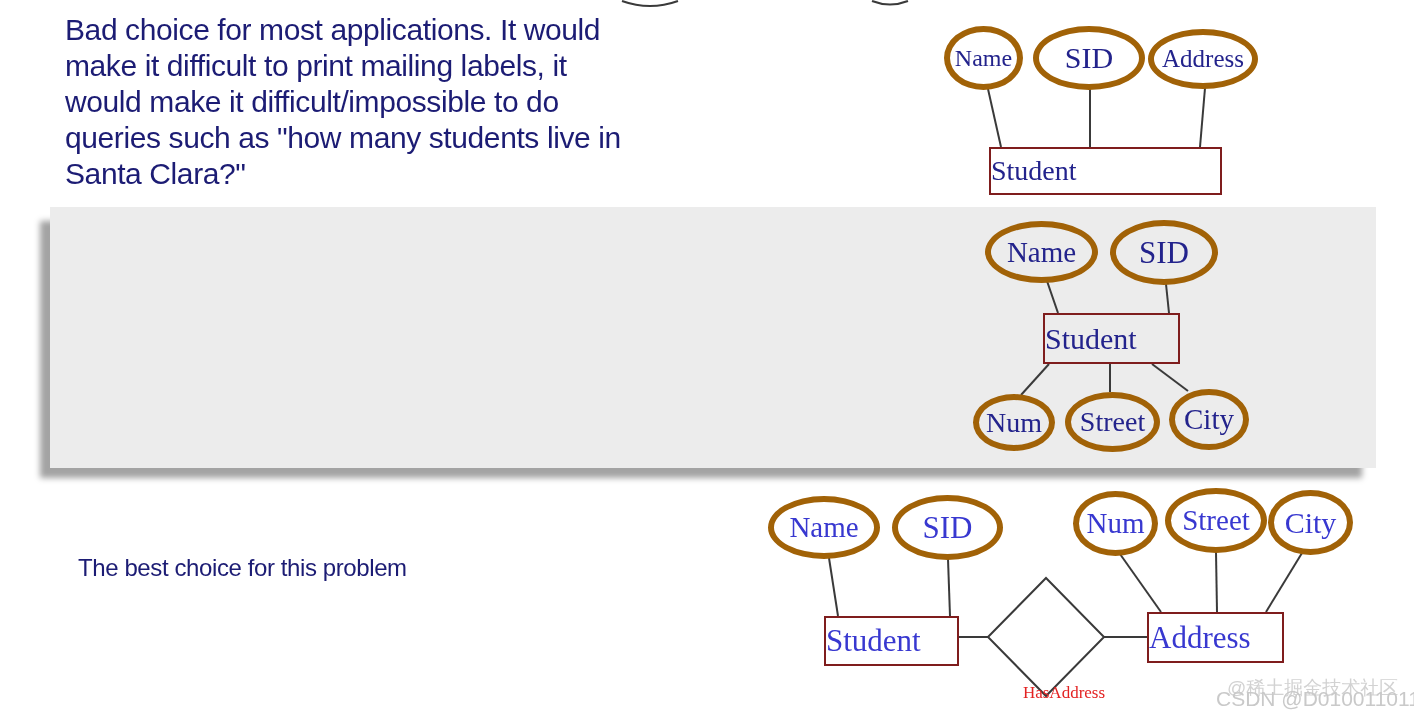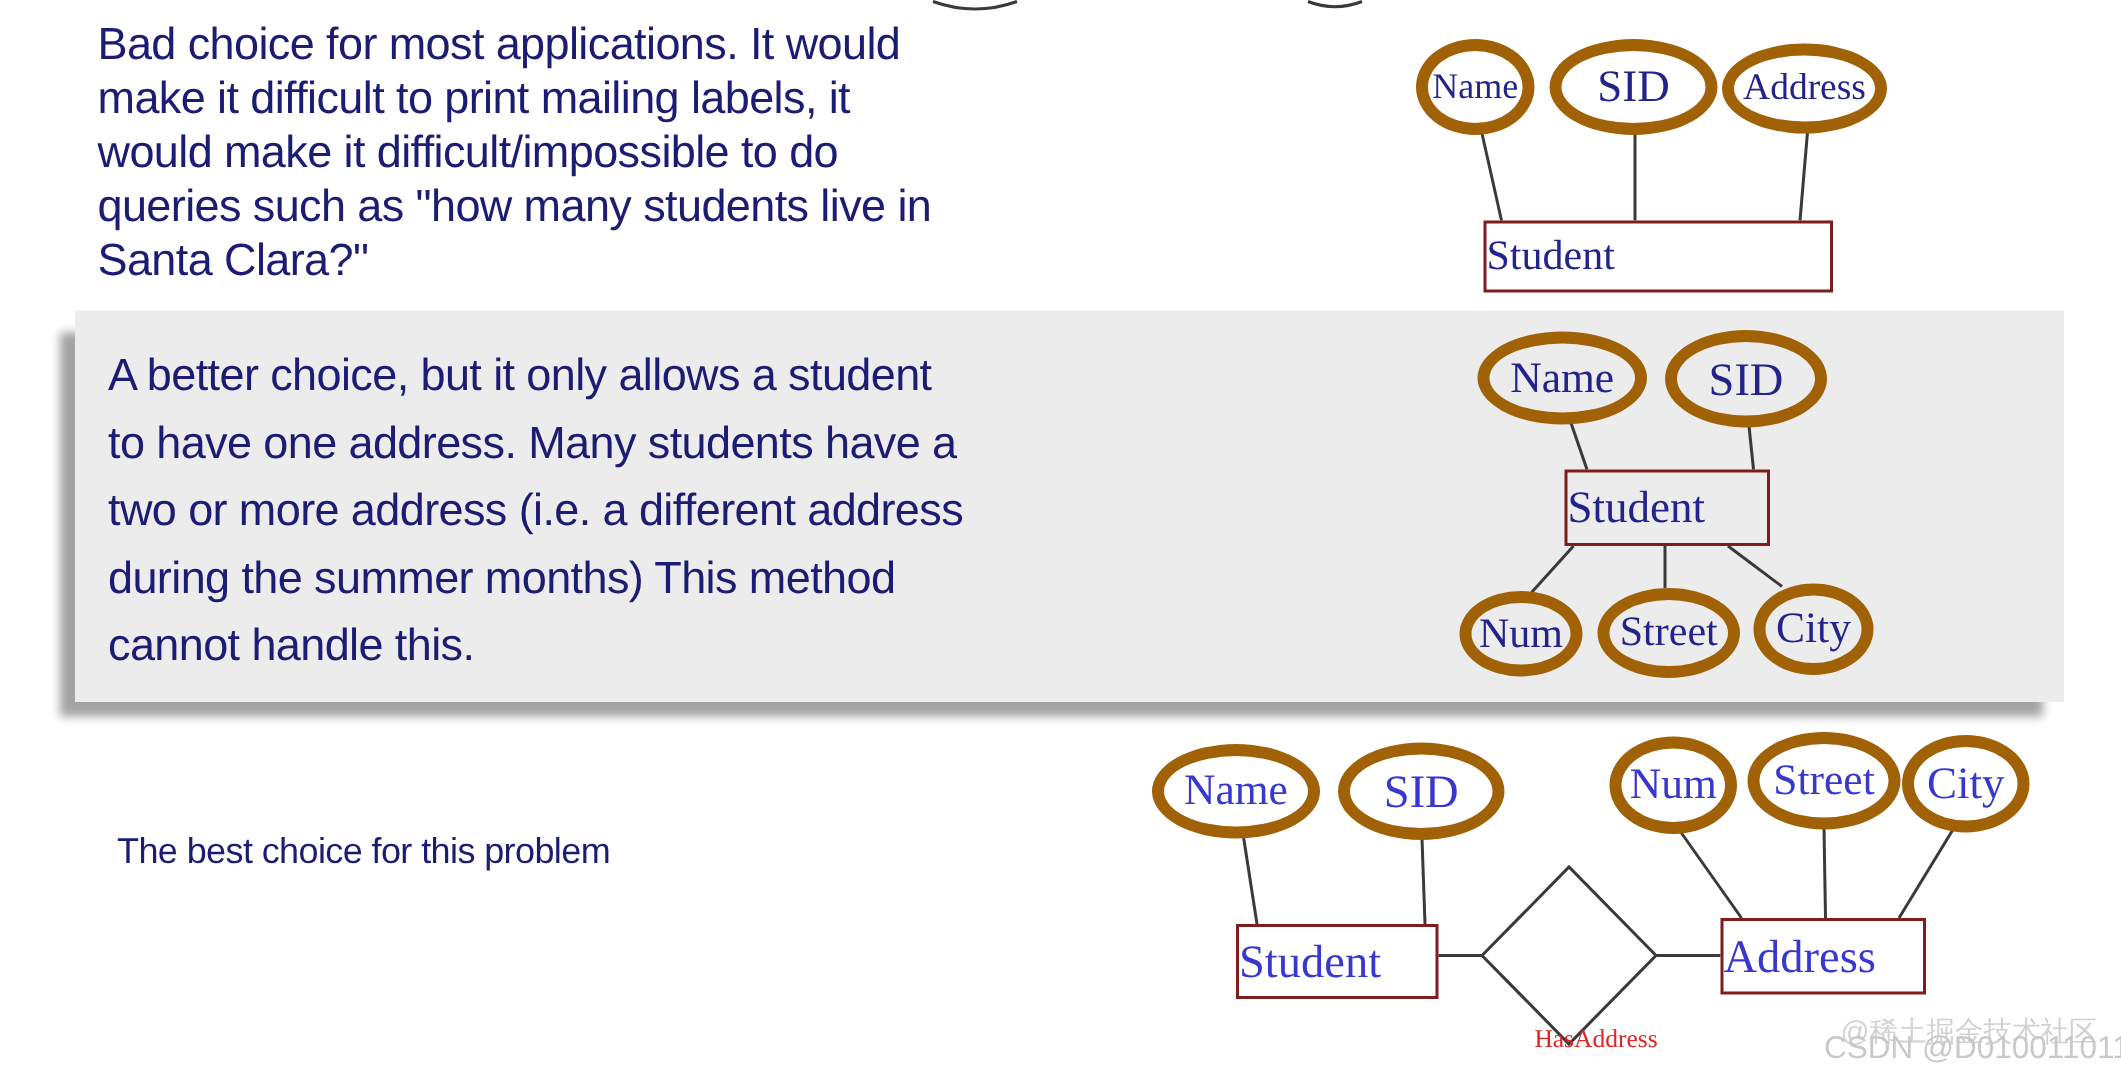--- a/index.html
+++ b/index.html
@@ -14,21 +14,21 @@
   .para-top{left:65px;top:12px;width:700px;font-size:30px;line-height:36px;}
   .para-mid{left:72px;top:228px;width:720px;font-size:30px;line-height:45px;}
   .para-bottom{left:78px;top:548px;width:560px;font-size:24px;line-height:40px;}
   .panel{
     position:absolute;left:50px;top:207px;width:1326px;height:261px;
     background:#ececec;z-index:0;
     box-shadow:-12px 12px 6px -2px #a3a3a3;
   }
   svg.overlay{position:absolute;left:0;top:0;z-index:1;pointer-events:none;}
   .ell{
-    position:absolute;border:8px solid #a16207;border-radius:50%;
+    position:absolute;border:6px solid #a16207;border-radius:50%;
     display:flex;align-items:center;justify-content:center;
     box-sizing:border-box;z-index:2;background:transparent;
     font-family:"Liberation Serif",serif;
   }
   .rect{
     position:absolute;border:2px solid #7f1d1d;
     display:flex;align-items:center;justify-content:flex-start;
     box-sizing:border-box;z-index:2;background:transparent;
     font-family:"Liberation Serif",serif;
   }
@@ -76,25 +76,20 @@
       <line x1="1103" y1="637" x2="1147" y2="637"></line>
       <polygon points="988,637 1046,578 1104,637 1046,696"></polygon>
     </g>
   </svg>
 
   <div class="para para-top">Bad choice for most applications. It would
 make it difficult to print mailing labels, it
 would make it difficult/impossible to do
 queries such as "how many students live in
 Santa Clara?"</div>
-  <div class="para para-mid">A better choice, but it only allows a student
-to have one address. Many students have a
-two or more address (i.e. a different address
-during the summer months) This method
-cannot handle this.</div>
   <div class="para para-bottom">The best choice for this problem</div>
 
   <div class="ell navy" style="left:944px;top:26px;width:79px;height:64px;font-size:24px;">
     <span>Name</span>
   </div>
   <div class="ell navy" style="left:1033px;top:26px;width:112px;height:64px;font-size:30px;">
     <span class="key">SID</span>
   </div>
   <div class="ell navy" style="left:1148px;top:29px;width:110px;height:60px;font-size:25px;">
     <span>Address</span>

